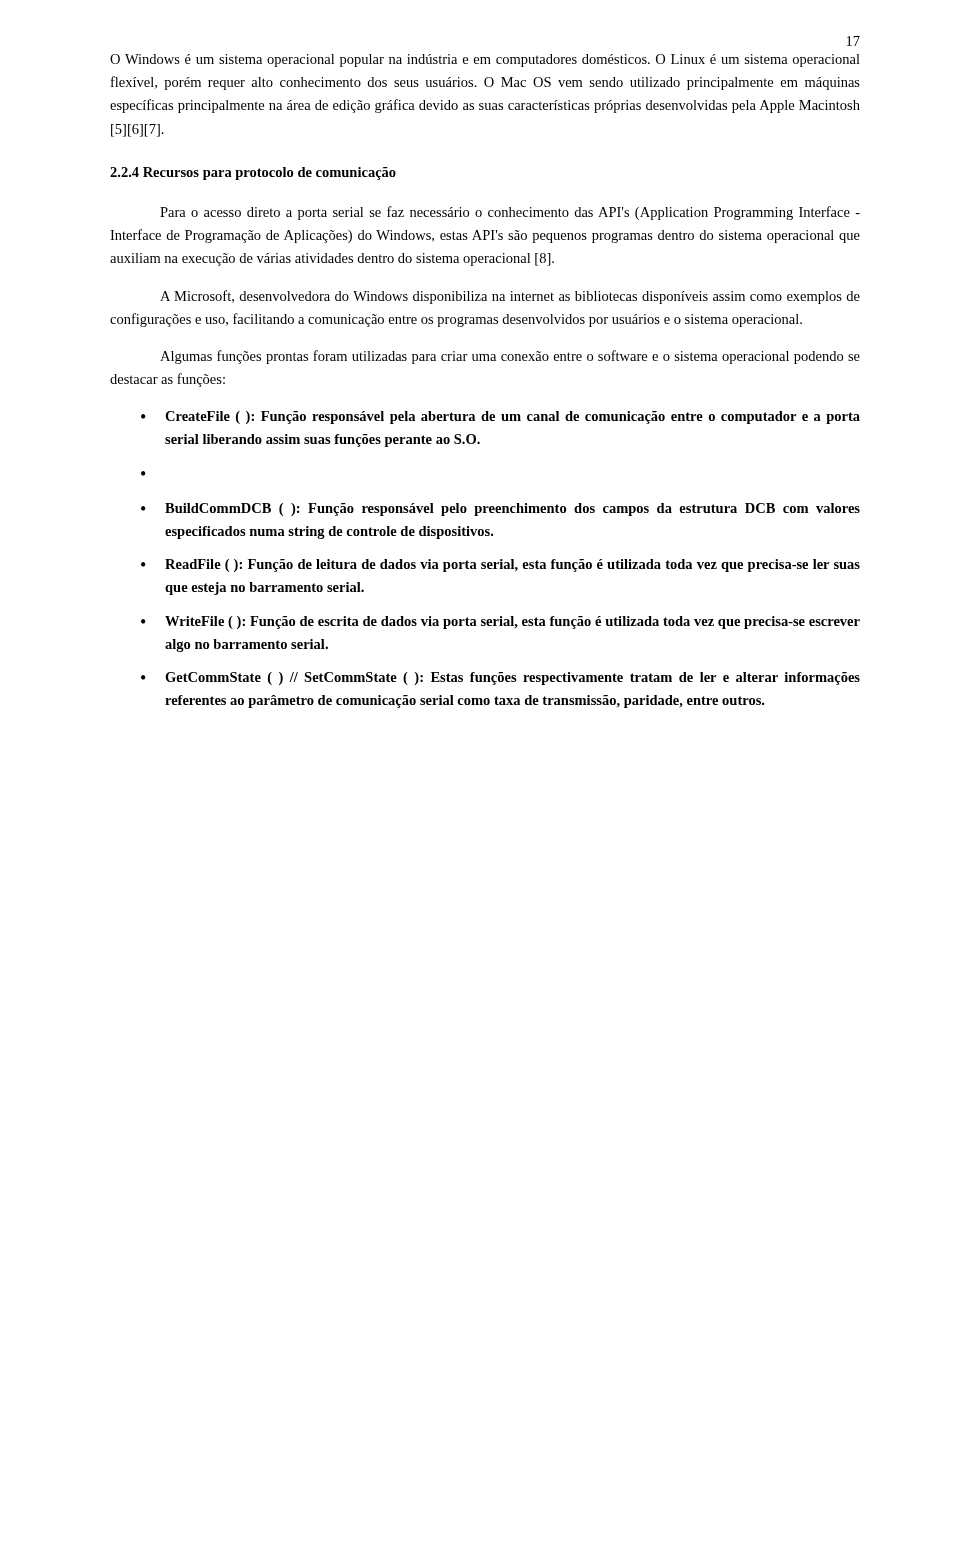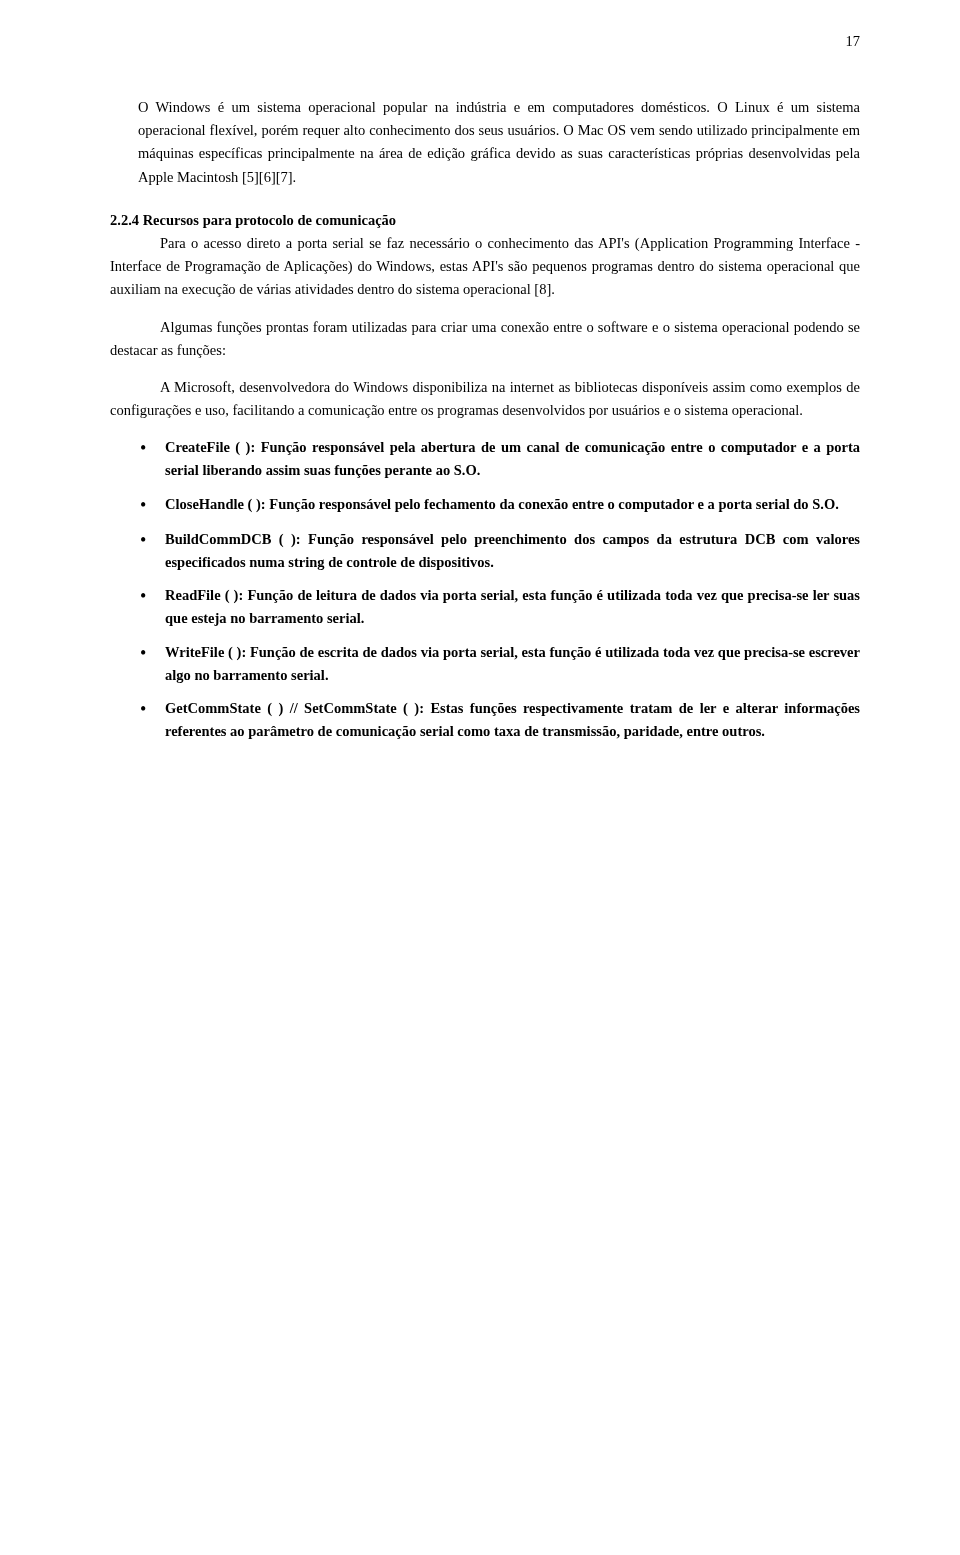--- a/index.html
+++ b/index.html
@@ -13,48 +13,47 @@
       font-family: "Times New Roman", Times, serif;
       font-size: 14.5px;
       line-height: 1.6;
       color: #000000;
     }
 
     .page {
       width: 960px;
       min-height: 1555px;
       margin: 0 auto;
-      padding: 96px 100px 60px 110px;
+      padding: 48px 100px 60px 110px;
       position: relative;
     }
 
     .page-number {
       position: absolute;
       top: 30px;
       right: 100px;
       font-size: 14.5px;
     }
 
     .paragraph {
       text-align: justify;
       margin-bottom: 14px;
       text-indent: 0;
-      margin-left: 28px;
     }
 
     .paragraph-indent {
       text-align: justify;
       margin-bottom: 14px;
       text-indent: 50px;
     }
 
     .section-heading {
       font-weight: bold;
       font-size: 14.5px;
-      margin-bottom: 0;
+      margin-bottom: 17px;
       margin-top: 20px;
     }
 
     .bullet-list {
       margin-left: 30px;
       margin-bottom: 14px;
     }
 
     .bullet-item {
       display: flex;
@@ -82,34 +81,33 @@
 <div class="page">
 
   <div class="page-number">17</div>
 
   <p class="paragraph">O Windows é um sistema operacional popular na indústria e em computadores domésticos. O Linux é um sistema operacional flexível, porém requer alto conhecimento dos seus usuários. O Mac OS vem sendo utilizado principalmente em máquinas específicas principalmente na área de edição gráfica devido as suas características próprias desenvolvidas pela Apple Macintosh [5][6][7].</p>
 
   <p class="section-heading">2.2.4  Recursos para protocolo de comunicação</p>
 
   <p class="paragraph-indent">Para o acesso direto a porta serial se faz necessário o conhecimento das API's (Application Programming Interface - Interface de Programação de Aplicações) do Windows, estas API's são pequenos programas dentro do sistema operacional que auxiliam na execução de várias atividades dentro do sistema operacional [8].</p>
 
+  <p class="paragraph-indent">A Microsoft, desenvolvedora do Windows disponibiliza na internet as bibliotecas disponíveis assim como exemplos de configurações e uso, facilitando a comunicação entre os programas desenvolvidos por usuários e o sistema operacional.</p>
+
   <p class="paragraph-indent">Algumas funções prontas foram utilizadas para criar uma conexão entre o software e o sistema operacional podendo se destacar as funções:</p>
-
-  <p class="paragraph-indent">A Microsoft, desenvolvedora do Windows disponibiliza na internet as bibliotecas disponíveis assim como exemplos de configurações e uso, facilitando a comunicação entre os programas desenvolvidos por usuários e o sistema operacional.</p>
 
   <ul class="bullet-list">
 
     <li class="bullet-item">
       <span class="bullet-dot">•</span>
       <span class="bullet-text">CreateFile ( ): Função responsável pela abertura de um canal de comunicação entre o computador e a porta serial liberando assim suas funções perante ao S.O.</span>
     </li>
 
     <li class="bullet-item">
       <span class="bullet-dot">•</span>
-      <span class="bullet-text">CloseHandle ( ): Função responsável pelo fechamento da conexão entre o computador e a porta serial do S.O.</span>
     </li>
 
     <li class="bullet-item">
       <span class="bullet-dot">•</span>
       <span class="bullet-text">BuildCommDCB ( ): Função responsável pelo preenchimento dos campos da estrutura DCB com valores especificados numa string de controle de dispositivos.</span>
     </li>
 
     <li class="bullet-item">
       <span class="bullet-dot">•</span>
       <span class="bullet-text">ReadFile ( ): Função de leitura de dados via porta serial, esta função é utilizada toda vez que precisa-se ler suas que esteja no barramento serial.</span>

